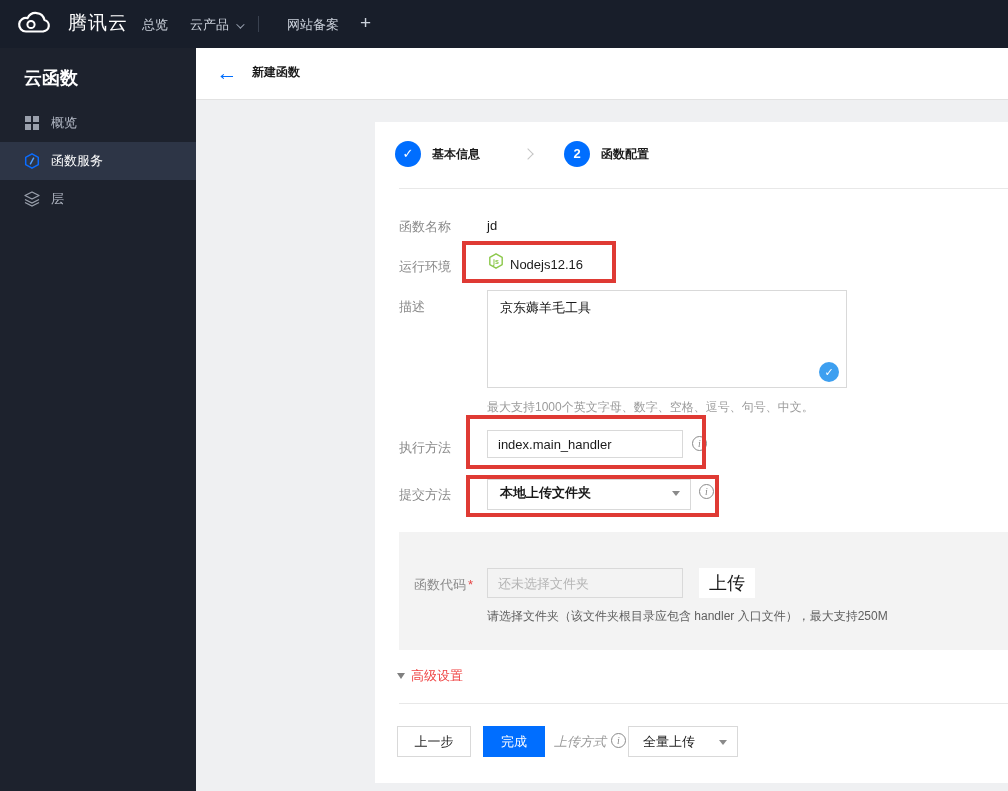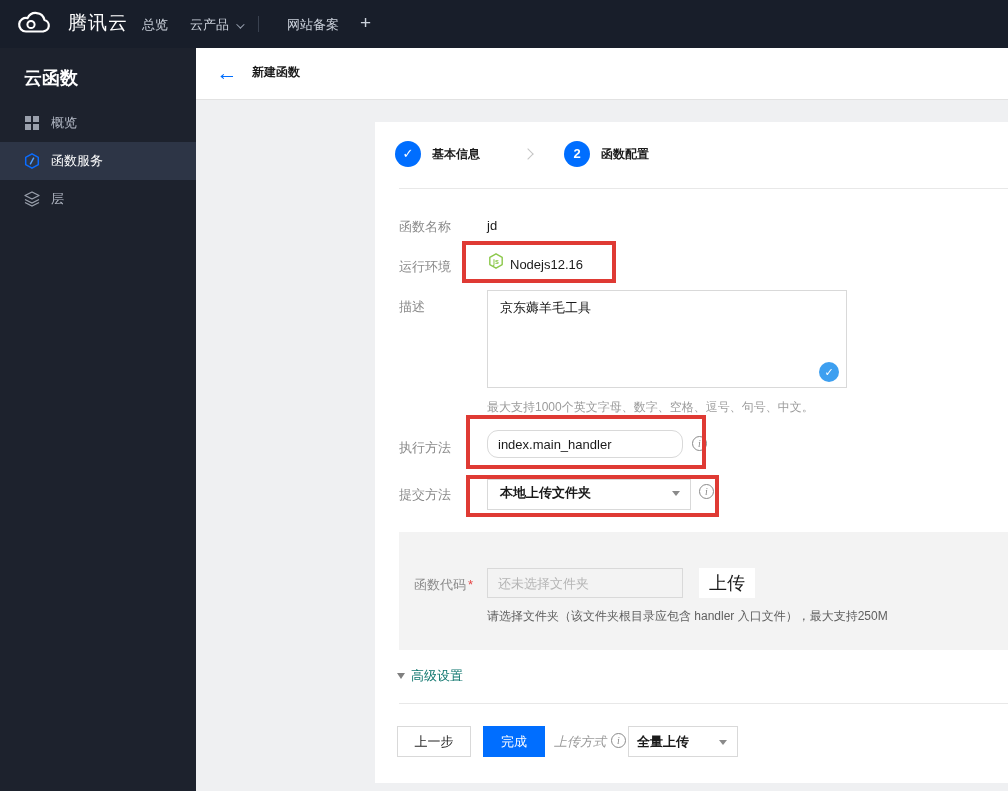--- a/index.html
+++ b/index.html
@@ -54,29 +54,29 @@
   
   .code-block { position:absolute; left:24px; top:410px; width:609px; height:118px; background:#f3f3f3; }
   .req { color:#e54545; margin-left:2px; }
   .upload-btn { position:absolute; left:300px; top:36px; width:56px; height:30px; background:#fff; border:none; font-size:18px; font-family:inherit; color:#1a1a1a; cursor:pointer; }
   .code-input { left:88px; top:36px; width:196px; height:30px; background:transparent; }
   .code-input::placeholder { color:#b5b5b5; }
 
   
   .advanced { position:absolute; left:22px; top:545px; display:flex; align-items:center; gap:6px; cursor:pointer; }
   .tri-down { width:0; height:0; border-left:4px solid transparent; border-right:4px solid transparent; border-top:6px solid #808080; }
-  .advanced-label { font-size:13px; color:#0f766e; }
+  .advanced-label { font-size:13px; color:#ef4444; }
 
   
   .btn { position:absolute; height:31px; font-size:13px; font-family:inherit; text-align:center; cursor:pointer; }
   .btn-prev { left:22px; top:604px; width:74px; background:#fff; border:1px solid #d9d9d9; color:#262626; }
   .btn-finish { left:108px; top:604px; width:62px; background:#006eff; border:none; color:#fff; }
   .upload-mode-label { position:absolute; left:179px; top:611px; font-size:13px; color:#9a9a9a;font-style:italic; }
   .mode-select { left:253px; top:604px; width:110px; height:31px; }
-  .mode-select .sel-text { line-height:29px; left:8px; font-weight:700; }
+  .mode-select .sel-text { line-height:29px; left:14px; font-weight:400; }
   .mode-select .sel-caret { top:13px; }
 </style>
 </head>
 <body>
 
 <div class="abs topbar">
   <div class="abs brand">
     <span class="side-icon" style="width:36px;height:26px">
       <svg width="36" height="26" viewBox="0 0 36 26">
         <path d="M10 21.5 a6.8 6.8 0 1 1 1.6-13.4 A9 9 0 0 1 28.5 10 a5.8 5.8 0 0 1-1.2 11.4 z" fill="none" stroke="#fff" stroke-width="2.2" stroke-linejoin="round"></path>
@@ -157,21 +157,21 @@
   </span>
   <div class="fvalue" style="left:135px;top:135px">Nodejs12.16</div>
   <div class="ann" style="left:87px;top:119px;width:154px;height:42px"></div>
 
   <div class="flabel" style="top:176px">描述</div>
   <textarea class="txtarea" style="">京东薅羊毛工具</textarea>
   <div class="check-badge">✓</div>
   <div class="hint" style="left:112px;top:277px">最大支持1000个英文字母、数字、空格、逗号、句号、中文。</div>
 
   <div class="flabel" style="top:317px">执行方法</div>
-  <input class="tinput" style="left: 112px; top: 308px; width: 196px; height: 28px; border-radius: 11px;" value="index.main_handler">
+  <input class="tinput" style="left: 112px; top: 308px; width: 196px; height: 28px;" value="index.main_handler">
   <div class="info-icon" style="left:317px;top:314px">i</div>
   <div class="ann" style="left:91px;top:293px;width:240px;height:54px"></div>
 
   <div class="flabel" style="top:364px">提交方法</div>
   <div class="selectbox" style="left:112px;top:357px;width:204px;height:31px">
     <span class="sel-text">本地上传文件夹</span>
     <span class="sel-caret"></span>
   </div>
   <div class="info-icon" style="left:324px;top:362px">i</div>
   <div class="ann" style="left:91px;top:353px;width:253px;height:42px"></div>

